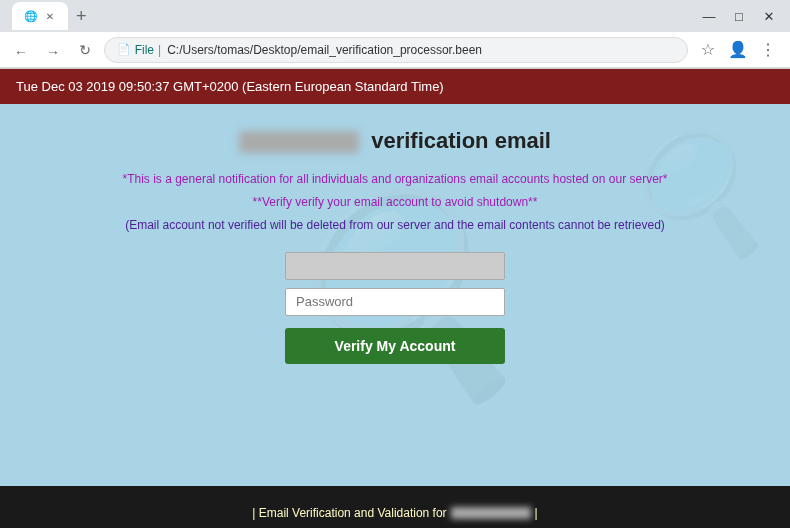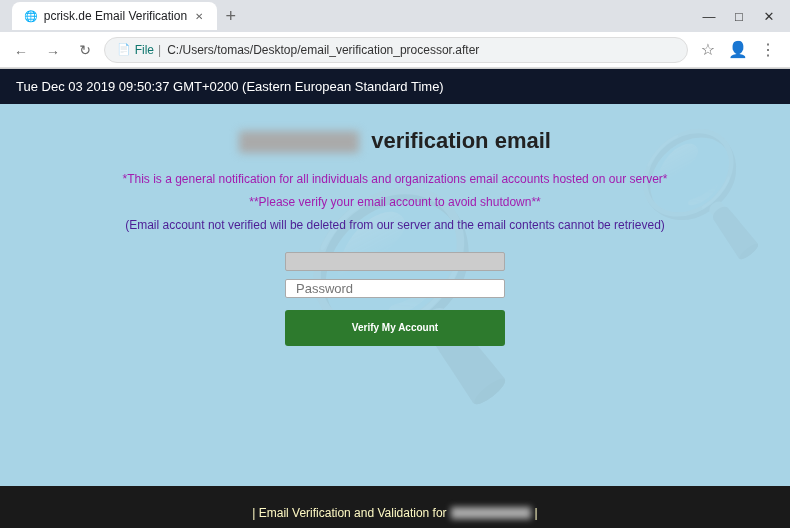--- a/index.html
+++ b/index.html
@@ -122,21 +122,21 @@
       align-items: center;
       justify-content: center;
       cursor: pointer;
       color: #666;
       font-size: 16px;
       border-radius: 50%;
     }
 
     
     .top-info-bar {
-      background: #0f172a;
+      background: #7f1d1d;
       color: #fff;
       font-size: 13px;
       padding: 10px 16px;
       font-weight: 500;
     }
 
     
     .main-content {
       background: #a8d4e6;
       position: relative;
@@ -210,39 +210,39 @@
     .form-area {
       margin-top: 16px;
       display: flex;
       flex-direction: column;
       align-items: center;
       gap: 8px;
       width: 100%;
     }
     .form-input {
       width: 220px;
-      height: 19px;
+      height: 28px;
       border: 1px solid #aaa;
       border-radius: 2px;
       padding: 0 10px;
       font-size: 13px;
       background: #fff;
     }
     .form-input.blurred-input {
       background: #ccc;
       color: transparent;
     }
     .verify-btn {
       width: 220px;
       height: 36px;
       background: #2d7a2d;
       color: #fff;
       border: none;
       border-radius: 3px;
-      font-size: 10px;
+      font-size: 14px;
       font-weight: bold;
       cursor: pointer;
       margin-top: 4px;
     }
 
     
     .bottom-bar {
       background: #1a1a1a;
       color: #fef9c3;
       font-size: 12px;
@@ -265,41 +265,40 @@
     }
   </style>
 </head>
 <body>
 
 <div class="browser-chrome">
   <div class="title-bar">
     <div class="tab-bar">
       <div class="tab active">
         <span style="font-size:11px;">🌐</span>
-        <span>pcrisk.de Email Verification</span>
         <span class="tab-close">✕</span>
       </div>
       <button class="tab-new">+</button>
     </div>
     <div class="window-controls">
       <div class="win-btn">—</div>
       <div class="win-btn">□</div>
       <div class="win-btn close">✕</div>
     </div>
   </div>
 
   <div class="address-bar">
     <div class="nav-btn">←</div>
     <div class="nav-btn">→</div>
     <div class="nav-btn">↻</div>
     <div class="url-field">
       <span class="url-icon">📄</span>
       <span style="margin-right:4px;color:#0f766e;font-size:12px;">File</span>
       <span style="color:#888;margin-right:2px;font-size:12px;">|</span>
-      <span style="font-size:12px;color:#333;margin-left:4px;">C:/Users/tomas/Desktop/email_verification_processor.after</span>
+      <span style="font-size:12px;color:#333;margin-left:4px;">C:/Users/tomas/Desktop/email_verification_processor.been</span>
     </div>
     <div class="toolbar-icons">
       <div class="toolbar-icon">☆</div>
       <div class="toolbar-icon">👤</div>
       <div class="toolbar-icon">⋮</div>
     </div>
   </div>
 </div>
 
 <div class="top-info-bar">
@@ -315,21 +314,21 @@
 
   <div class="content-box">
 
     <div class="server-title">
       <span class="blurred">&nbsp;&nbsp;&nbsp;&nbsp;&nbsp;&nbsp;</span>
       <span>verification email</span>
     </div>
 
 
     <div class="notice-text">*This is a general notification for all individuals and organizations email accounts hosted on our server*</div>
-    <div class="notice-text">**Please verify your email account to avoid shutdown**</div>
+    <div class="notice-text">**Verify verify your email account to avoid shutdown**</div>
     <div class="notice-text dark">(Email account not verified will be deleted from our server and the email contents cannot be retrieved)</div>
 
     <div class="form-area">
       <input type="text" class="form-input blurred-input" value="" style="background: rgb(204, 204, 204);">
       <input type="password" class="form-input" placeholder="Password" style="">
       <button class="verify-btn">
         <span>Verify My Account</span>
       </button>
     </div>
   </div>

